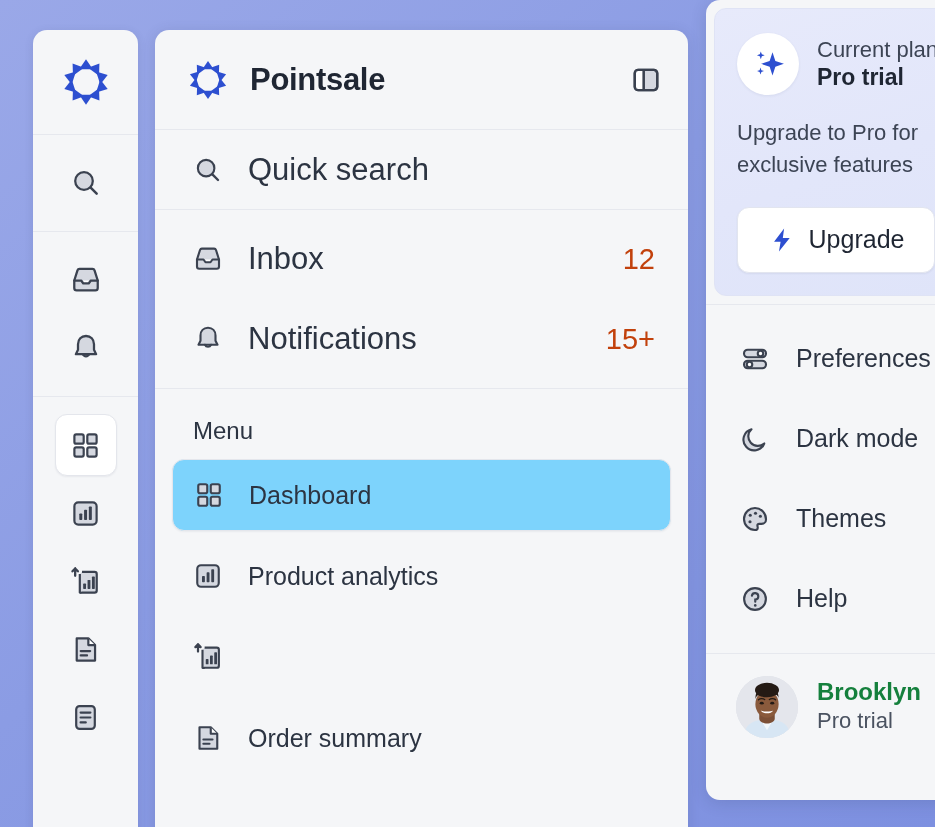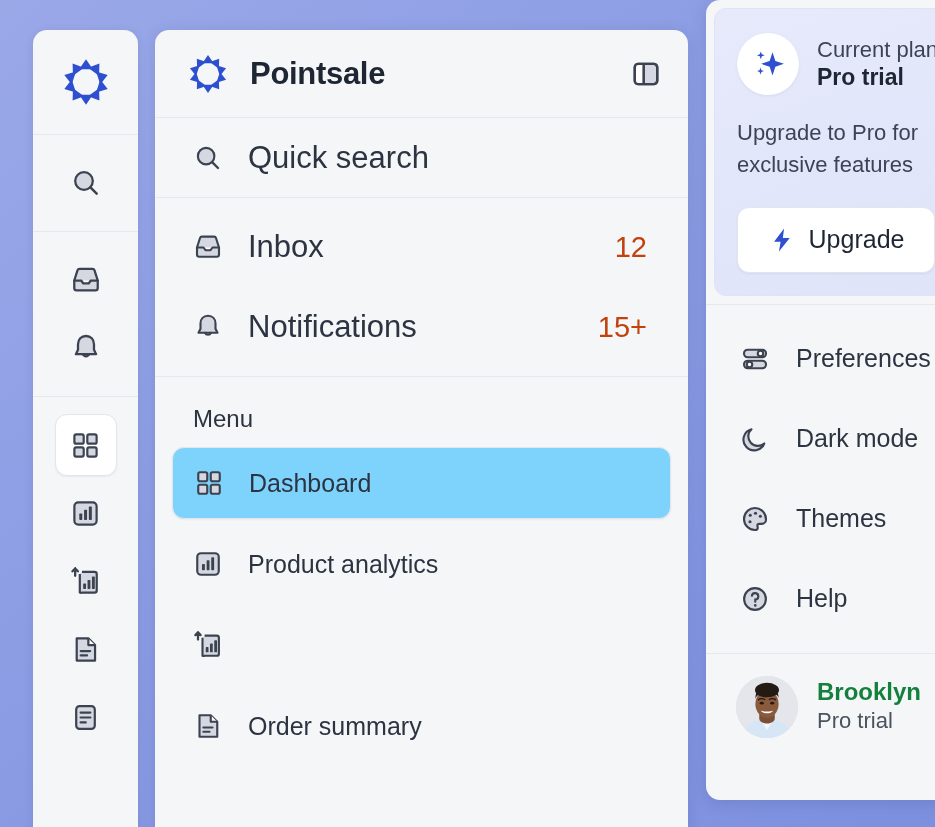--- a/index.html
+++ b/index.html
@@ -68,21 +68,21 @@
     left: 155px;
     top: 30px;
     width: 533px;
     height: 820px;
     background: #f5f6f8;
     border-radius: 14px 14px 0 0;
     box-shadow: 0 2px 14px rgba(40,50,90,.14);
     overflow: hidden;
   }
   .panel-header {
-    height: 88px;
+    height: 100px;
     display: flex;
     align-items: center;
     padding: 0 26px 0 33px;
     border-bottom: 1px solid #e6e8ee;
   }
   .panel-title {
     font-size: 31px;
     font-weight: bold;
     color: #1f2633;
     margin-left: 22px;
@@ -462,21 +462,21 @@
 
   <div class="row section-divider">
     <span class="row-icon">
       <svg width="30" height="30" viewBox="0 0 24 24">
           <use href="#def-search"></use>
         </svg>
     </span>
     <span class="row-label">Quick search</span>
   </div>
 
-  <div class="section-divider" style="padding:9px 8px 9px 0;">
+  <div class="section-divider" style="padding:9px 0 9px 0;">
     <div class="row">
       <span class="row-icon">
         <svg width="30" height="30" viewBox="0 0 24 24">
             <use href="#def-inbox"></use>
           </svg>
       </span>
       <span class="row-label">Inbox</span>
       <span class="row-badge">12</span>
     </div>
     <div class="row">

